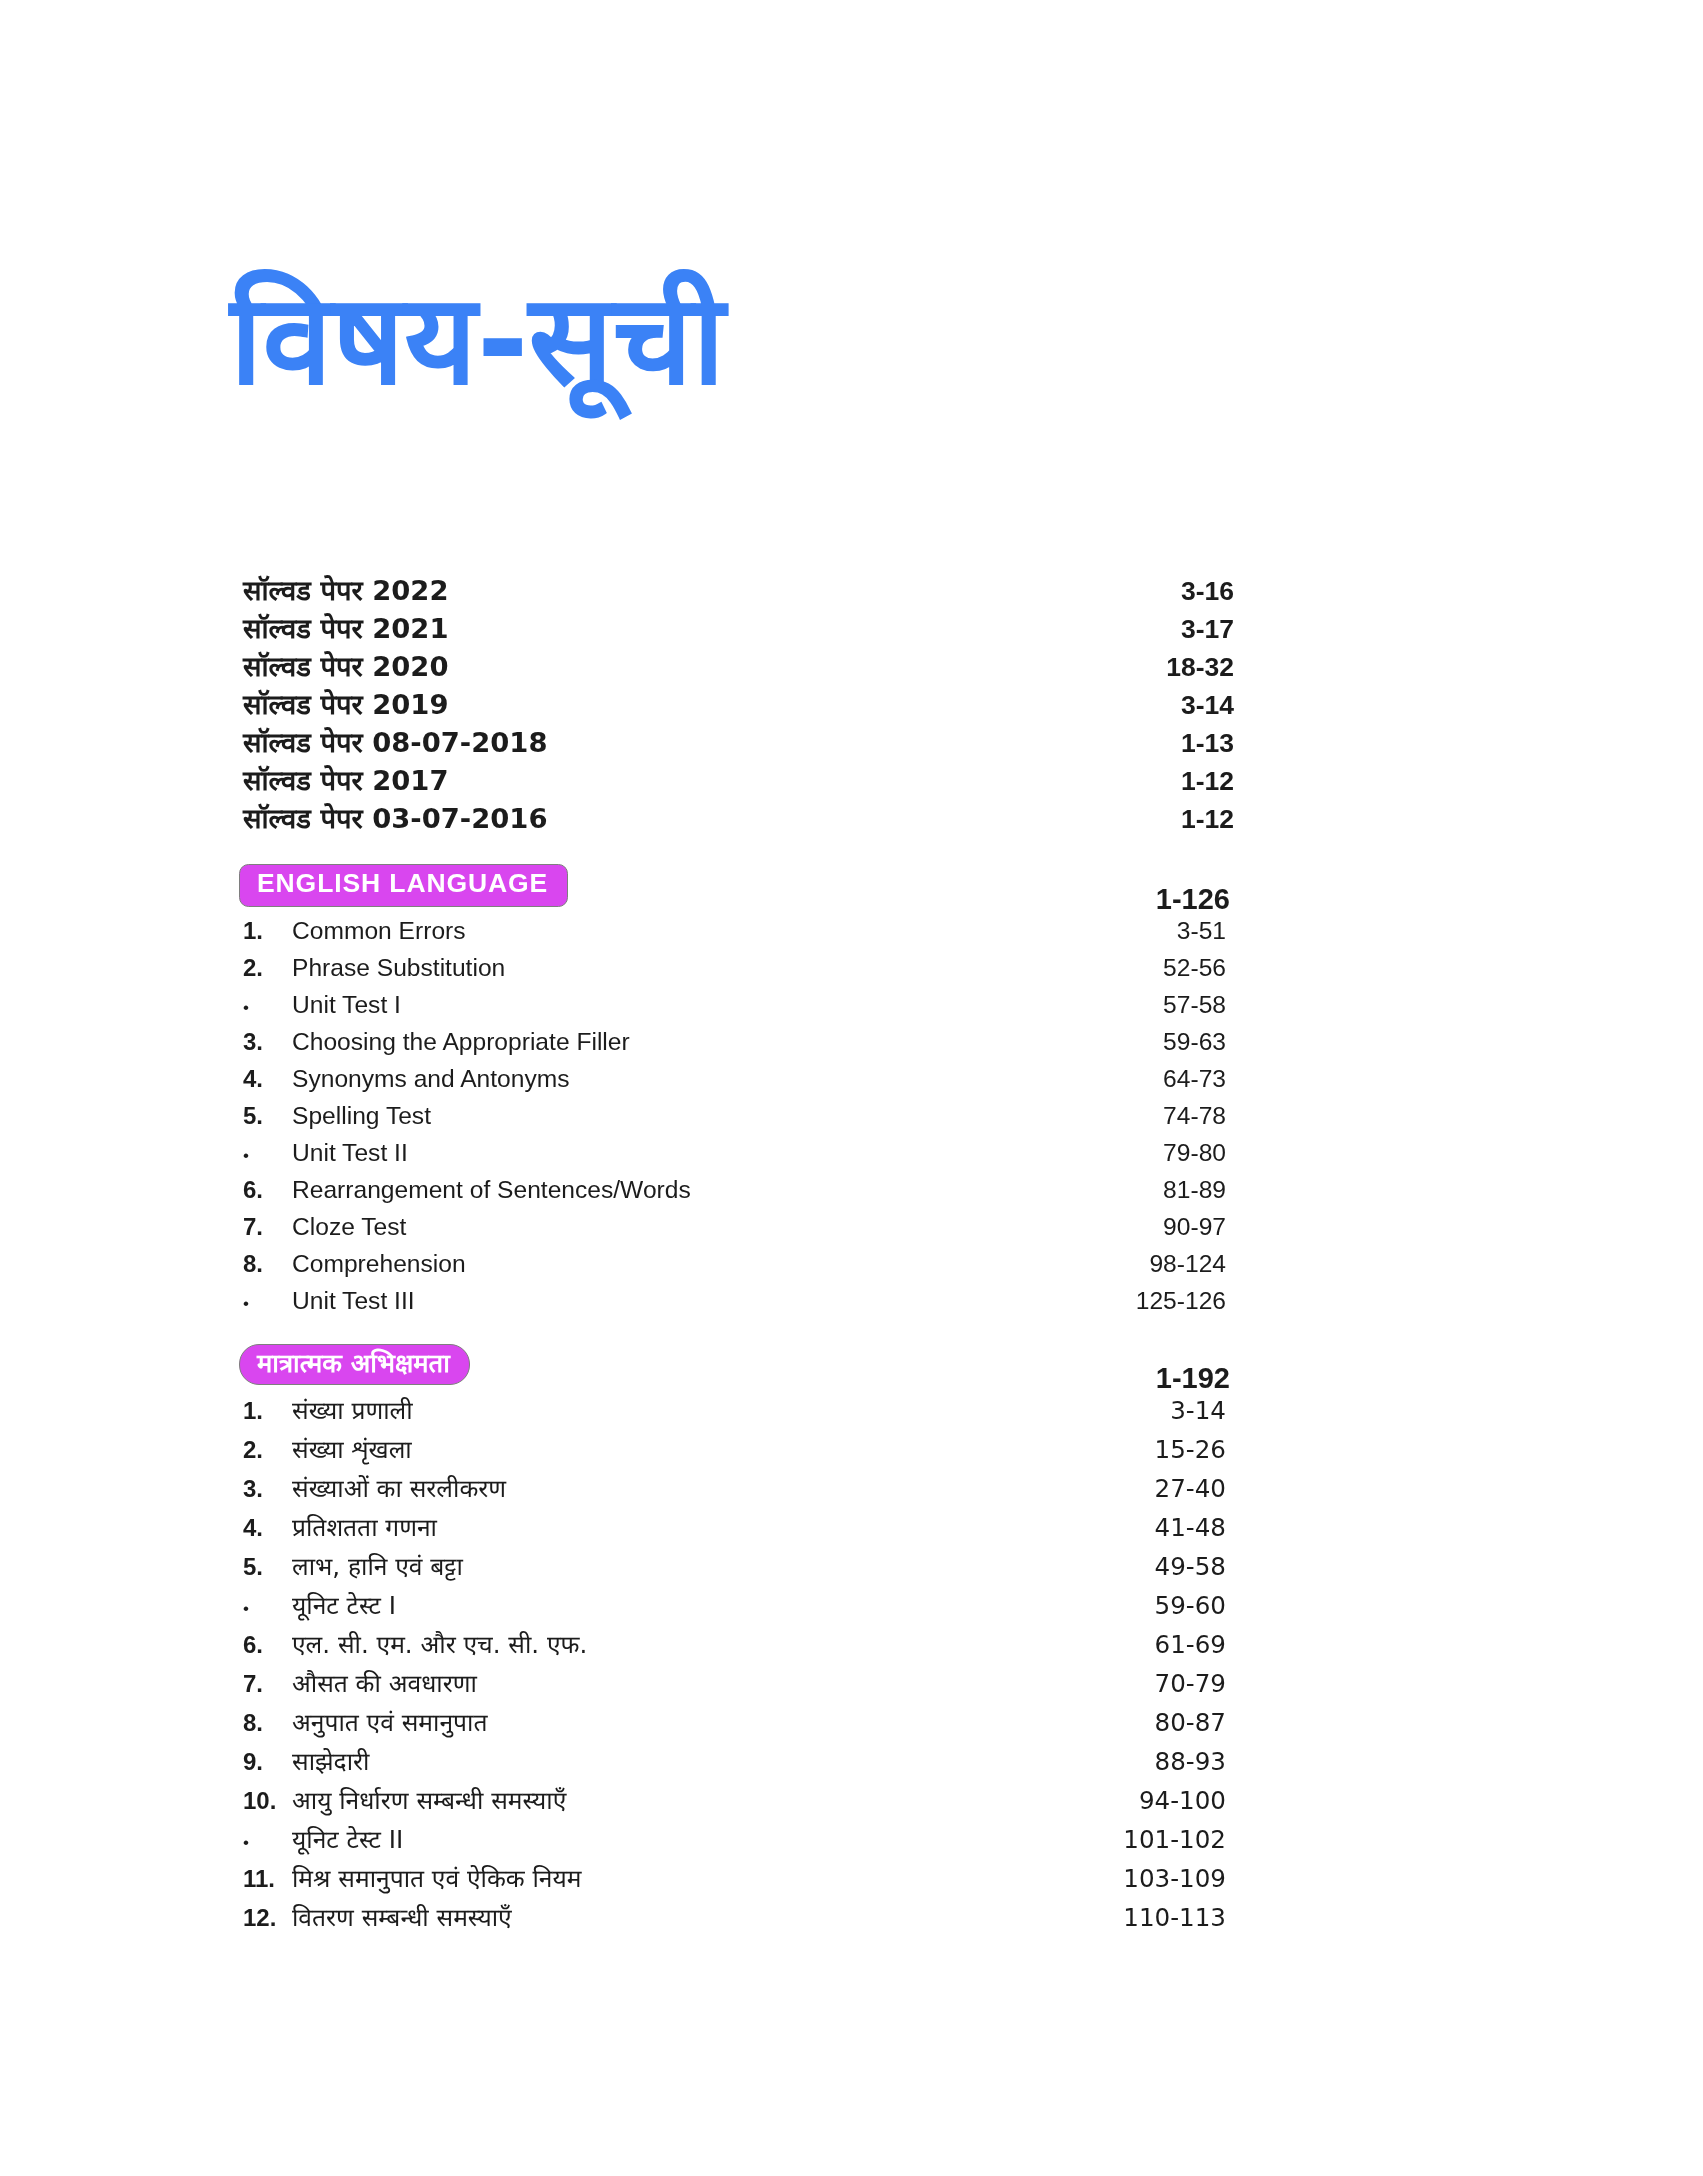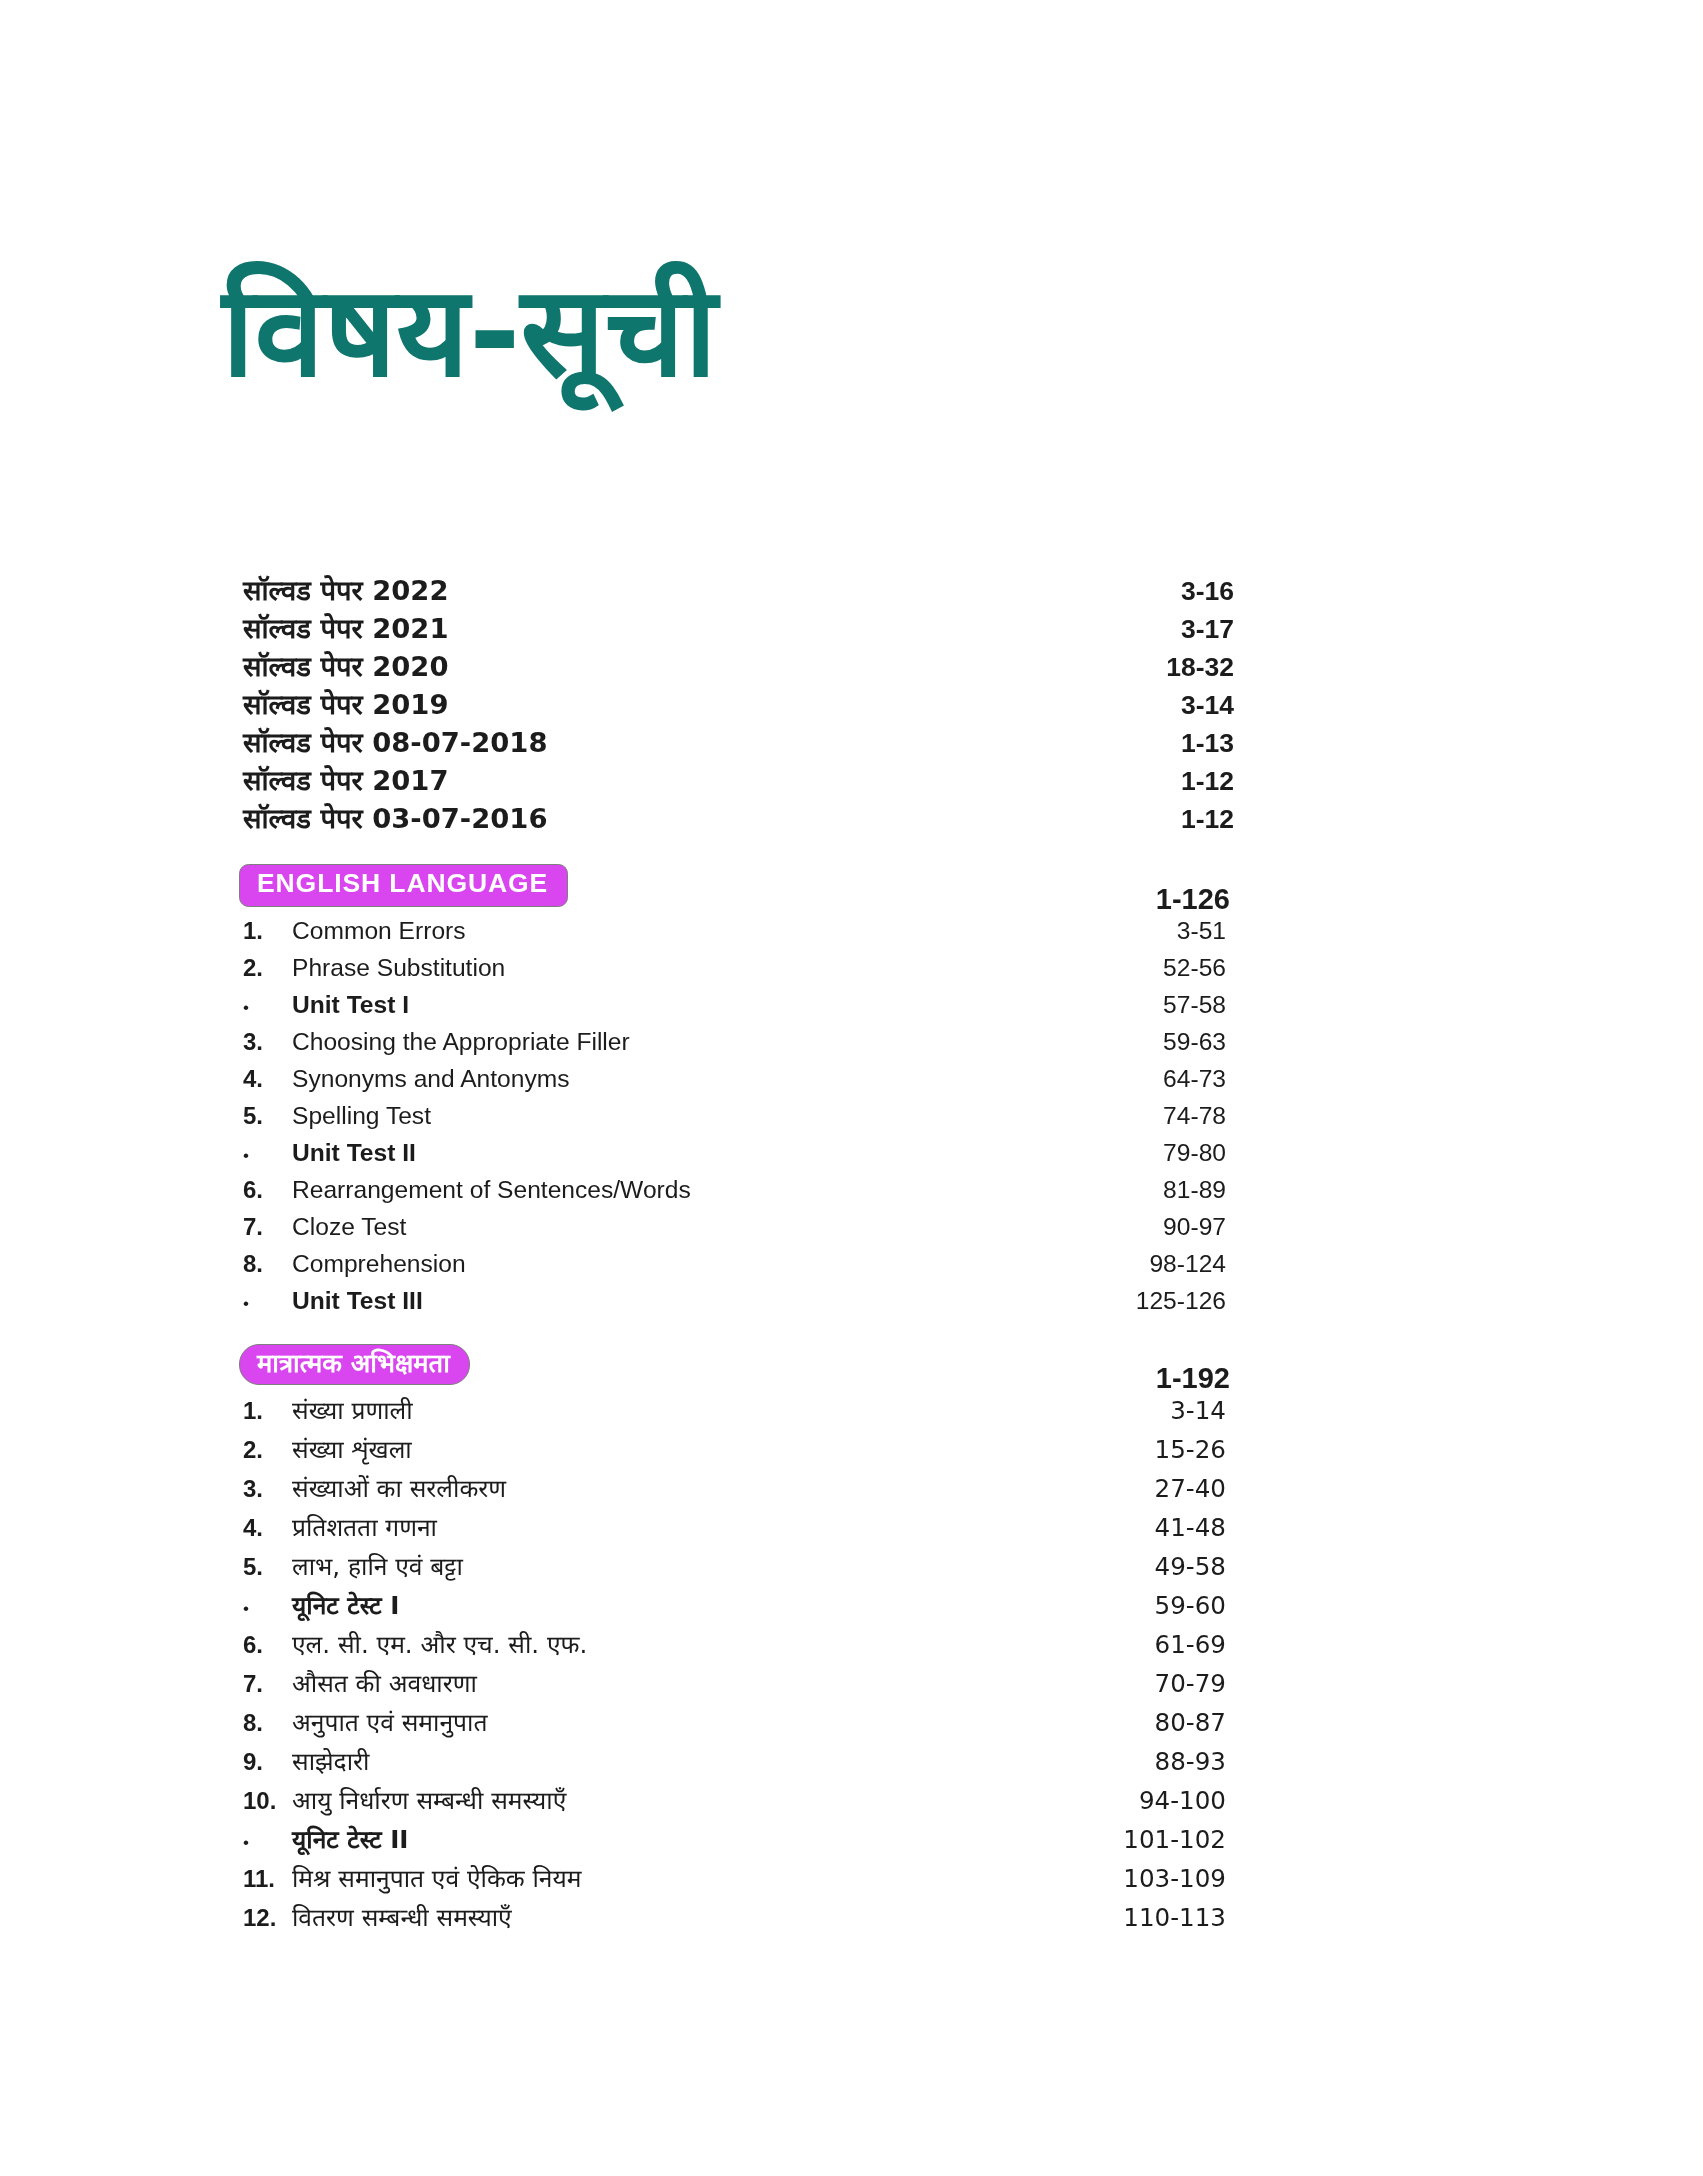--- a/index.html
+++ b/index.html
@@ -13,25 +13,25 @@
     height: 2177px;
     background: #ffffff;
     color: #1c1c1c;
     font-family: "DejaVu Sans", sans-serif;
     overflow: hidden;
   }
   .title {
     position: absolute;
     left: 222px;
     top: 248px;
-    margin: 0;
+    margin: 8px;
     font-size: 125px;
     line-height: 1.35;
     font-weight: 700;
-    color: #0f766e;
+    color: #3b82f6;
     font-family: "DejaVu Sans", sans-serif;
   }
   .block {
     position: absolute;
     left: 239px;
     width: 991px;
   }
   ul.rows {
     list-style: none;
     margin: 4px;
@@ -108,21 +108,21 @@
     font-size: 24.6px;
   }
   .items-qa .row .num {
     font-family: "Liberation Sans", sans-serif;
     font-size: 24px;
   }
   .row.unit .num {
     font-size: 17px;
     font-weight: 400;
   }
-  .row.unit .label { font-weight: 700; text-align: center; }
+  .row.unit .label { font-weight: 400; text-align: center; }
 </style>
 </head>
 <body>
 
 <div class="page">
 
   <h1 class="title">विषय-सूची</h1>
 
   <ul class="rows block papers">
     <li class="row">

